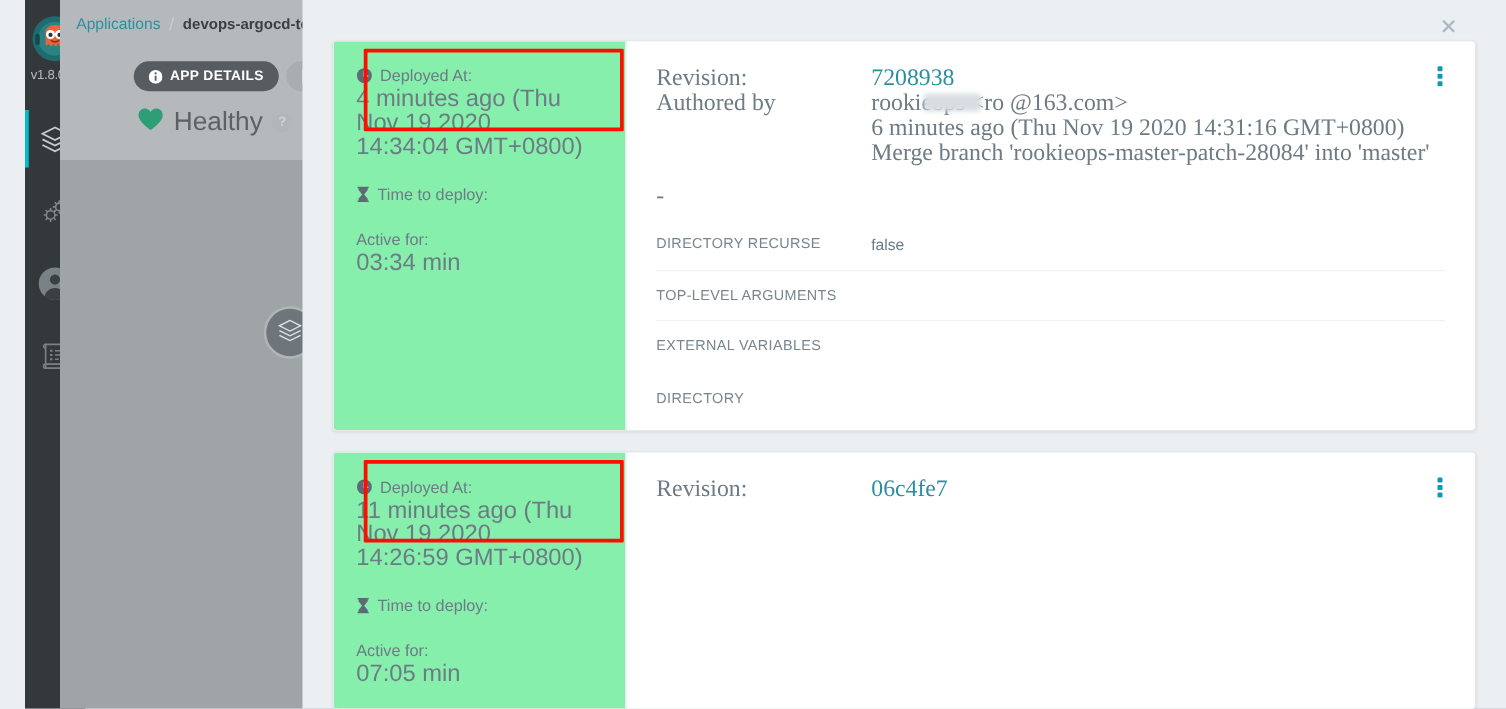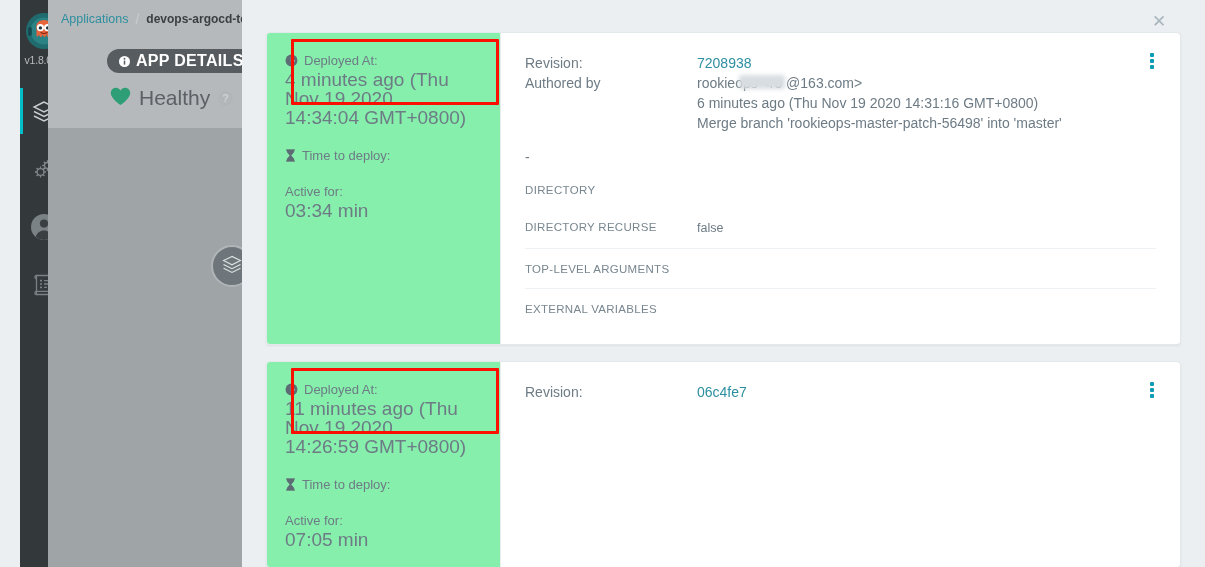--- a/index.html
+++ b/index.html
@@ -52,21 +52,21 @@
     font-size: 12.5px; display: flex; align-items: center; gap: 7px;
     white-space: nowrap;
   }
   .crumb-link { color: #2c8fa0; }
   .crumb-sep { color: #cbcdce; font-size: 14px; }
   .crumb-current { color: #3a3f42; font-weight: bold; font-size: 12px; }
   .tabs { position: absolute; left: 59px; top: 49px; display: flex; gap: 6px; }
   .tab {
     height: 24px; border-radius: 12px; padding: 0 12px;
     display: flex; align-items: center; gap: 6px;
-    font-size: 16px; font-weight: bold; letter-spacing: 0.3px;
+    font-size: 11px; font-weight: bold; letter-spacing: 0.3px;
     white-space: nowrap;
   }
   .tab.active { background: #565c60; color: #ffffff; }
   .tab.inactive { background: #a9adaf; color: #f1f3f3; }
   .tab .ticon { display: flex; }
   .status-row {
     position: absolute; left: 62px; top: 86px;
     display: flex; align-items: center; gap: 8px;
   }
   .status-text { font-size: 21px; color: #5b6165; text-align: center; }
@@ -128,21 +128,21 @@
   .gap-block { margin-top: 21px; }
 
   .hl-box {
     position: absolute;
     border: 3px solid #fa0f00;
     pointer-events: none;
     border-radius: 1px;
   }
 
   .kv-table { padding: 0 22px 0 24px; }
-  .kv-row { display: flex; font-size: 14px; line-height: 20px; }
+  .kv-row { display: flex; font-size: 19px; line-height: 20px; font-family: Liberation Serif, serif; }
   .kv-key { width: 172px; flex: 0 0 172px; color: #6d7b85; }
   .kv-val { color: #6d7b85; }
   .kv-val.link { color: #2c8fa0; }
   .kv-multi { color: #6d7b85; }
 
   .sec { padding: 0 24px; }
   .sec-head {
     font-size: 11.5px; letter-spacing: 0.35px; color: #78868f;
     padding-top: 17px; padding-bottom: 3px;
   }
@@ -344,44 +344,44 @@
           <div class="kv-table">
             <div class="kv-row">
               <span class="kv-key">Revision:</span>
               <span class="kv-val link">7208938</span>
             </div>
             <div class="kv-row">
               <span class="kv-key">Authored by</span>
               <span class="kv-multi">
                 <span style="display:block;position:relative;">rookieops &lt;ro            @163.com&gt;<span style="position: absolute; left: 42px; top: 2px; width: 46px; height: 14px; background: rgb(215, 221, 225); border-radius: 3px; filter: blur(2px);"></span></span>
                 <span style="display:block;">6 minutes ago (Thu Nov 19 2020 14:31:16 GMT+0800)</span>
-                <span style="display:block;">Merge branch 'rookieops-master-patch-56498' into 'master'</span>
+                <span style="display:block;">Merge branch 'rookieops-master-patch-28084' into 'master'</span>
               </span>
             </div>
             <div class="kv-row" style="margin-top:14px;">
               <span class="kv-val">-</span>
             </div>
           </div>
 
-          <div class="sec">
-            <div class="sec-head">DIRECTORY</div>
-          </div>
           <div class="sec" style="padding-top:8px;">
             <div class="sec-row">
               <span class="sk">DIRECTORY RECURSE</span>
               <span class="sv">false</span>
             </div>
             <div class="sec-row">
               <span class="sk">TOP-LEVEL ARGUMENTS</span>
               <span class="sv"></span>
             </div>
             <div class="sec-row">
               <span class="sk">EXTERNAL VARIABLES</span>
               <span class="sv"></span>
             </div>
+          </div>
+          <div class="sec">
+            <div class="sec-head">DIRECTORY</div>
           </div>
 
           <div class="kebab">
             <i></i>
               <i></i>
               <i></i>
           </div>
         </div>
 
         <div class="hl-box" style="left:24px; top:6px; width:208px; height:66px;"></div>

